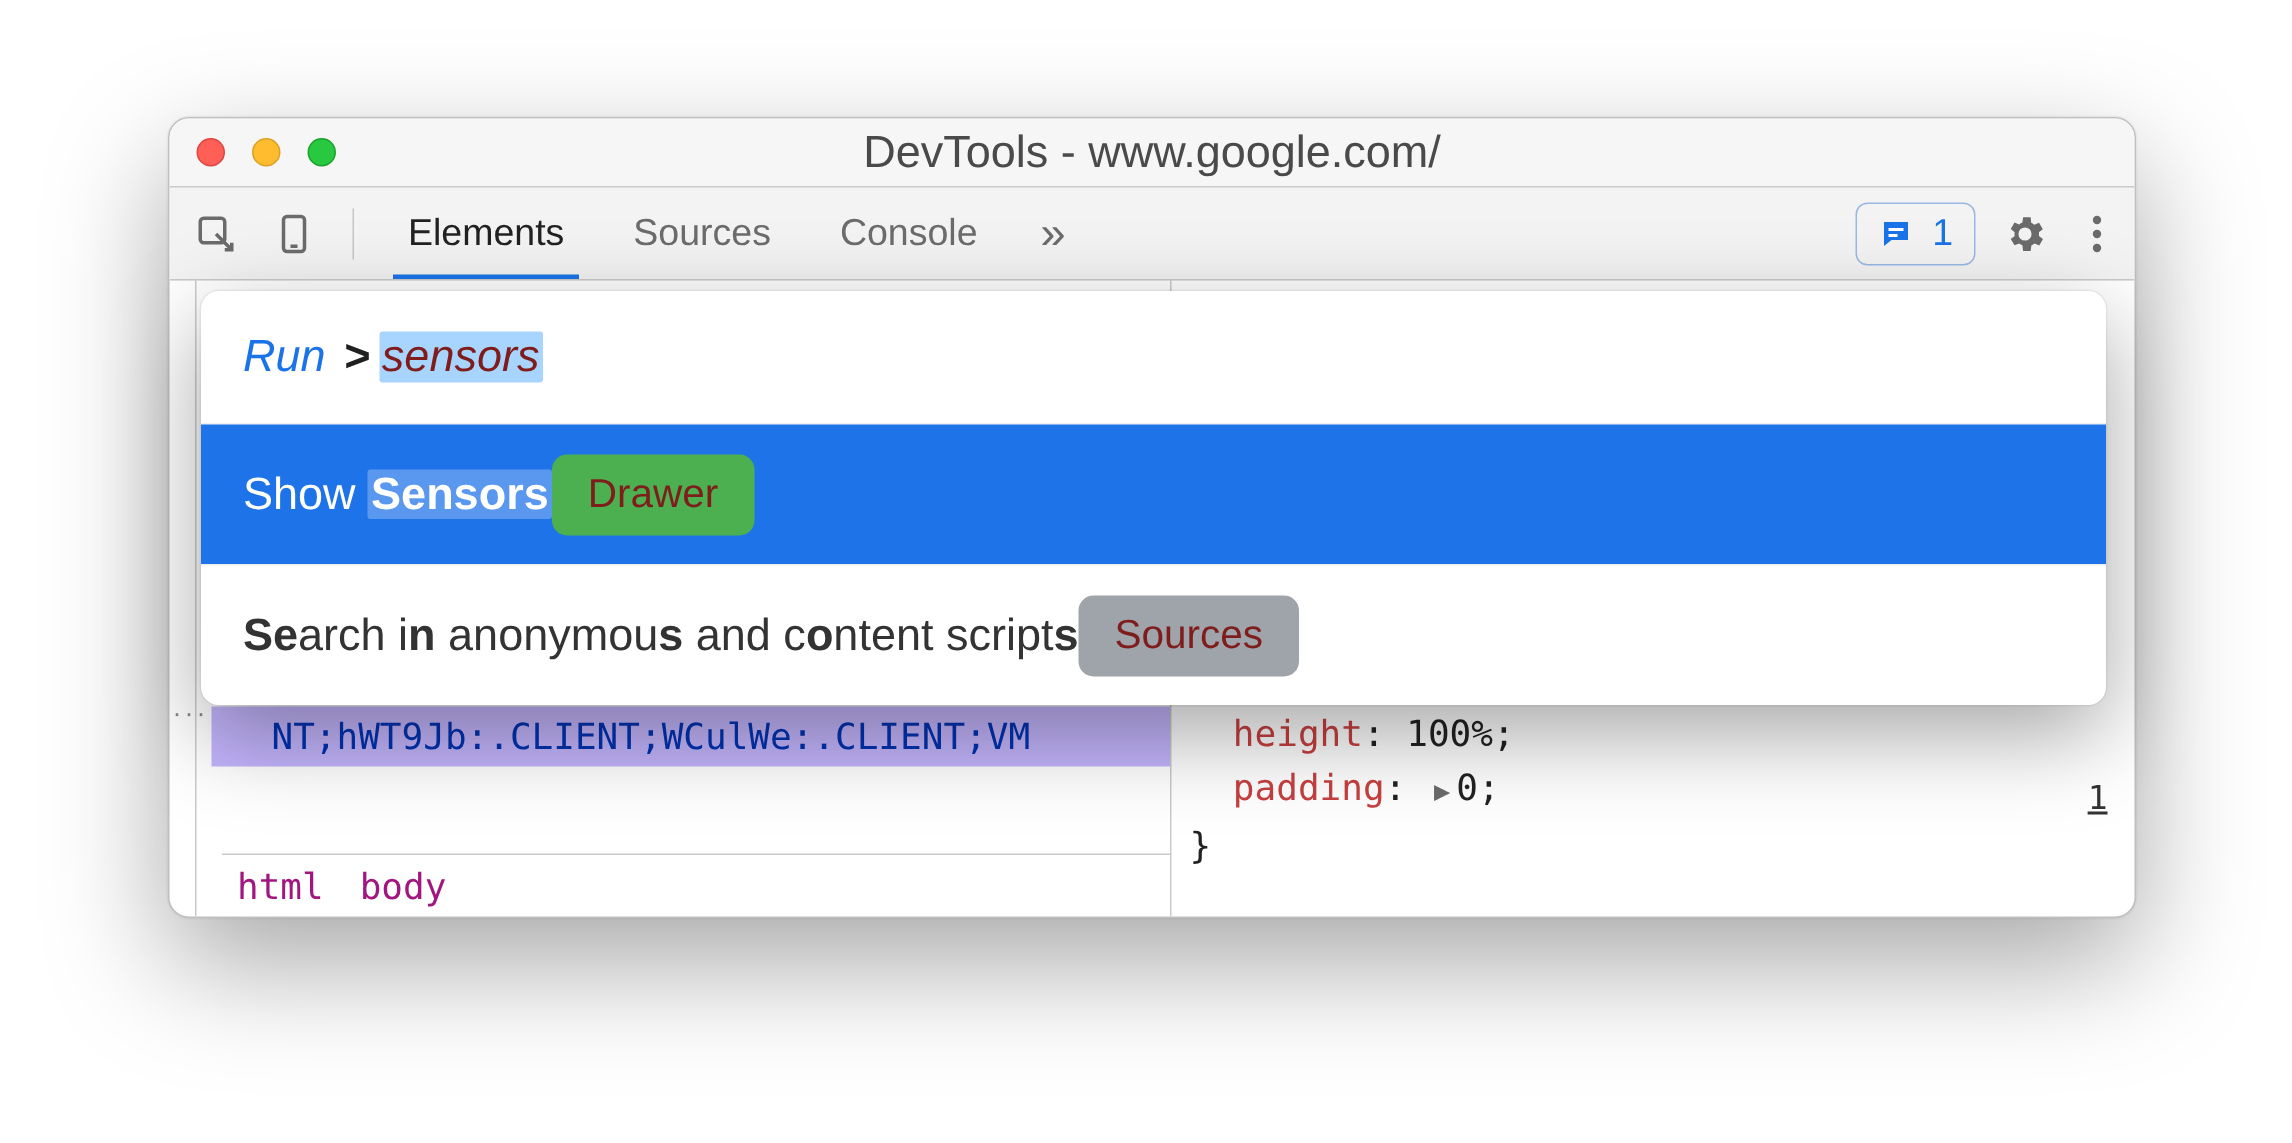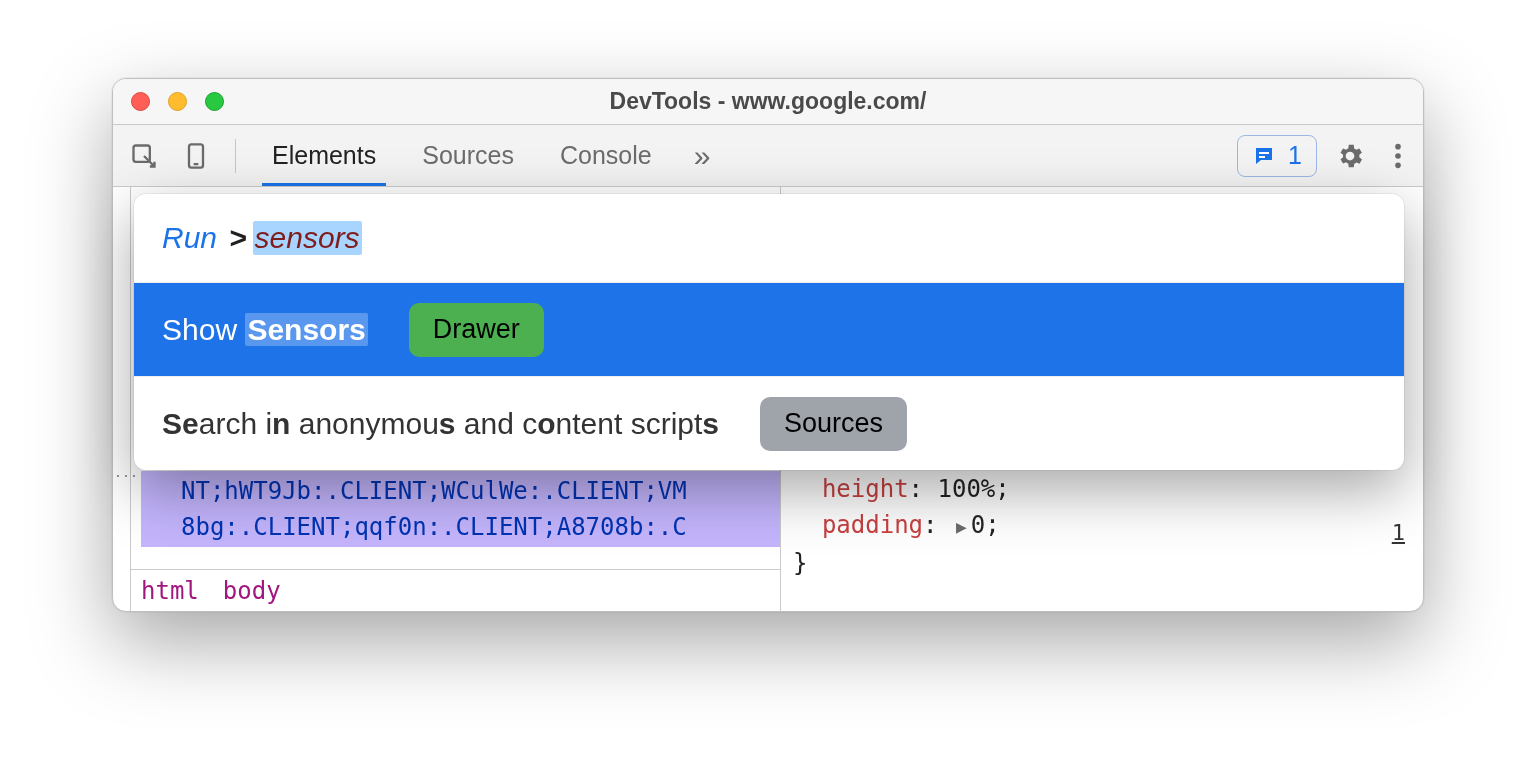--- a/index.html
+++ b/index.html
@@ -47,21 +47,21 @@
     border-bottom:1px solid var(--border);
     display:flex;
     align-items:center;
     position:relative;
   }
   .traffic{position:absolute;left:18px;top:13px;display:flex;gap:18px}
   .dot{width:19px;height:19px;border-radius:50%}
   .red{background:#ff5f57;border:1px solid #e0443e}
   .yellow{background:#febc2e;border:1px solid #dea023}
   .grn{background:#28c840;border:1px solid #1ba12c}
-  .title{flex:1;text-align:center;font-weight:700;font-size:23px;color:#4a4a4a}
+  .title{flex:1;text-align:center;font-weight:400;font-size:30px;color:#4a4a4a}
   
   .toolbar{
     height:62px;
     border-bottom:1px solid var(--border);
     background:var(--toolbar);
     display:flex;
     align-items:center;
     padding:0 10px;
     gap:10px;
   }
@@ -102,21 +102,21 @@
     padding:8px 12px;
     line-height:36px;
     position:relative;
   }
   .styles-panel .lines{margin-top:276px}
   .styles-panel .prop{color:var(--red)}
   .styles-panel .punct{color:#222}
   .tri{display:inline-block;color:#6b6b6b;font-size:18px;margin:0 4px}
   .side-meta{position:absolute;right:18px;top:328px;font-size:22px;color:#333;text-decoration:underline}
   
-  .breadcrumbs{position:absolute;left:0;right:0;bottom:0;height:42px;border-top:1px solid var(--border);display:flex;align-items:center;padding-left:10px;font-size:24px;color:var(--purple);gap:24px}
+  .breadcrumbs{position:absolute;left:17px;right:0;bottom:0;height:42px;border-top:1px solid var(--border);display:flex;align-items:center;padding-left:10px;font-size:24px;color:var(--purple);gap:24px}
   
   .popover{
     position:absolute;
     left:134px;top:194px;
     width:1270px;
     background:#fff;
     border-radius:12px;
     box-shadow:0 20px 60px rgba(0,0,0,.35),0 0 0 1px rgba(0,0,0,.05);
     overflow:hidden;
     z-index:10;
@@ -131,21 +131,21 @@
   .result-row{
     display:flex;align-items:center;
     height:94px;padding:0 28px;font-size:30px;
     border-top:1px solid #eee;
   }
   .result-row.selected{background:var(--highlight);color:#fff}
   .result-text b{font-weight:700}
   .result-text .hl{background:#5a97ee;padding:0 2px;border-radius:2px}
   .badge{
     height:54px;padding:0 24px;border-radius:10px;
-    display:flex;align-items:center;font-size:27px;color:#000000;margin-left:41px;
+    display:flex;align-items:center;font-size:27px;color:#7f1d1d;
   }
   .badge.green{background:var(--green)}
   .badge.gray{background:var(--gray)}
 </style>
 </head>
 <body>
 
 <div class="window">
 
   <div class="titlebar">
@@ -202,21 +202,20 @@
     </div>
   </div>
 
   <div class="content">
     <div class="left-strip">
       <span class="collapse-dots">···</span>
     </div>
     <div class="elements-panel">
       <div class="lines">
         <div>NT;hWT9Jb:.CLIENT;WCulWe:.CLIENT;VM</div>
-        <div>8bg:.CLIENT;qqf0n:.CLIENT;A8708b:.C</div>
       </div>
       <div class="breadcrumbs">
         <span>html</span>
         <span>body</span>
       </div>
     </div>
     <div class="styles-panel">
       <span class="side-meta">1</span>
       <div class="lines">
         <div>&nbsp;&nbsp;<span class="prop">height</span><span class="punct">: </span><span class="punct">100%</span><span class="punct">;</span></div>

